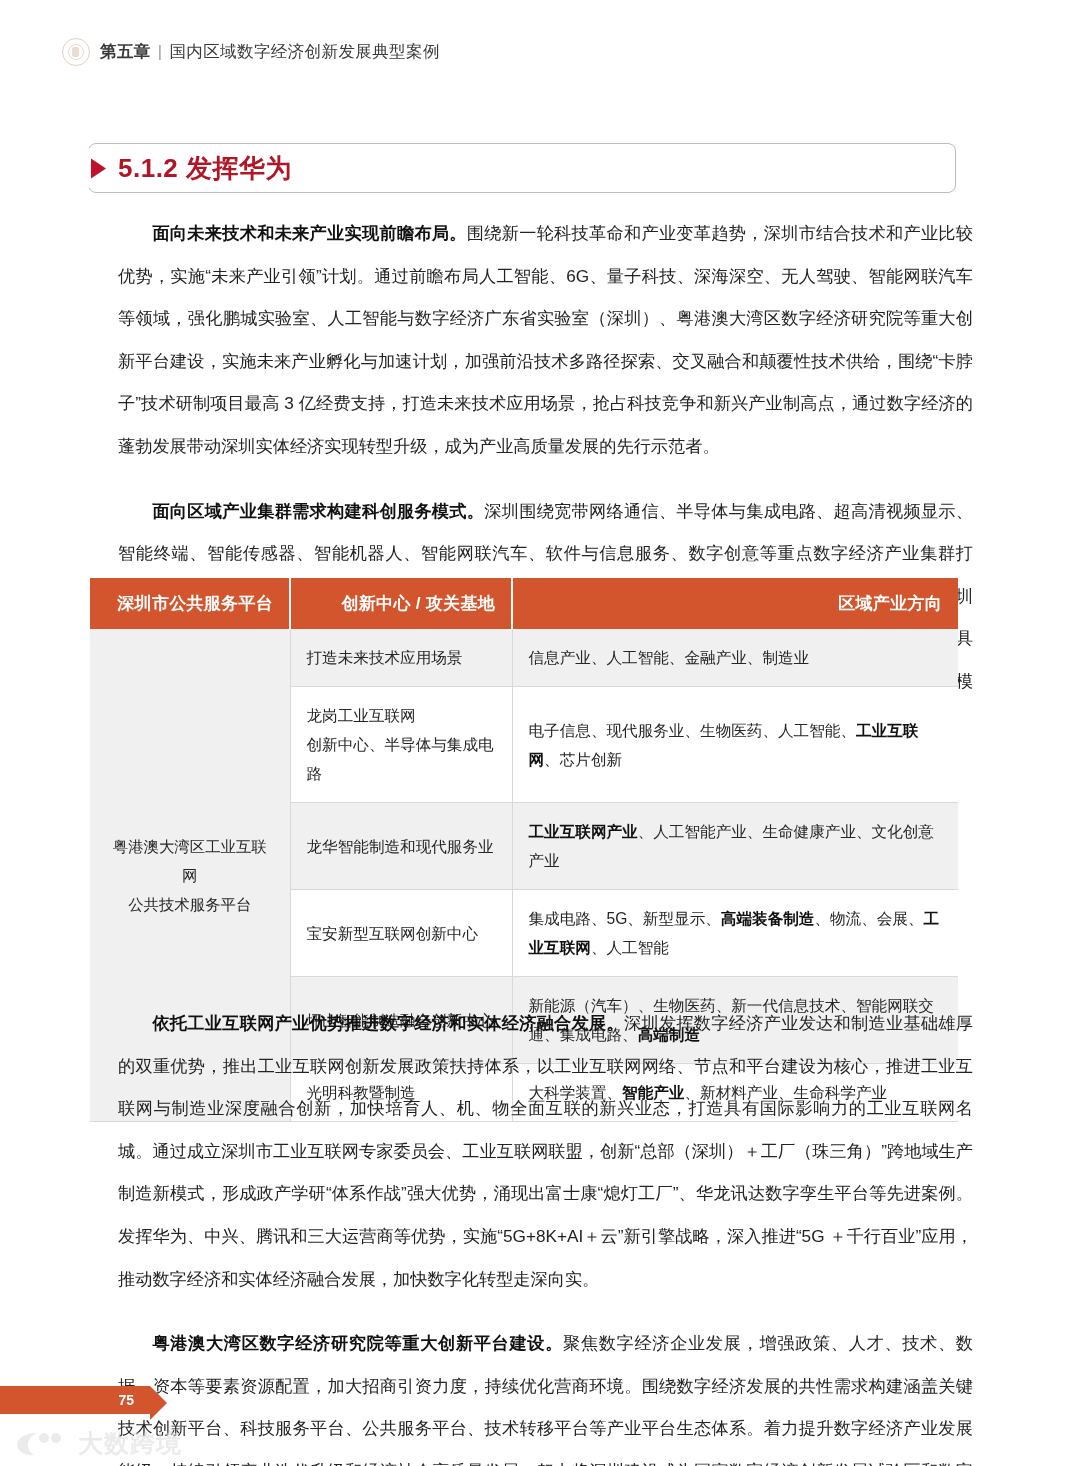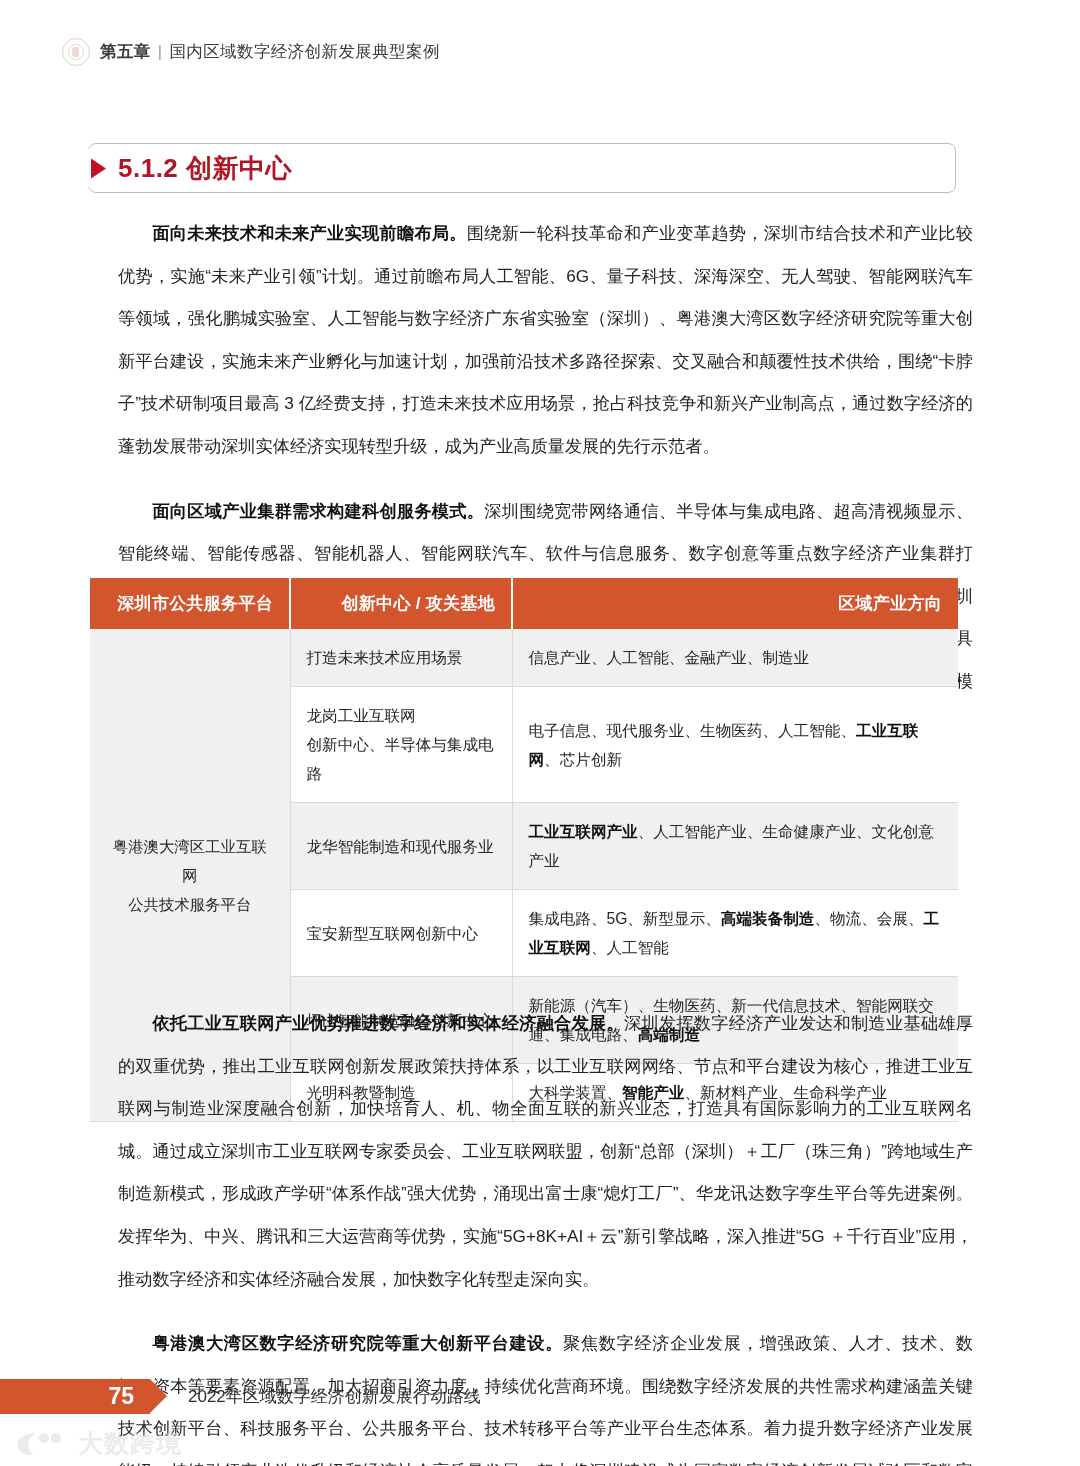--- a/index.html
+++ b/index.html
@@ -163,24 +163,24 @@
   
   .footer {
     position: absolute;
     left: 0;
     bottom: 52px;
     display: flex;
     align-items: center;
   }
   .pgnum {
     width: 150px;
-    height: 35px;
+    height: 28px;
     background: #d2552e;
     color: #ffffff;
-    font-size: 23px;
+    font-size: 14px;
     font-weight: 600;
     display: flex;
     align-items: center;
     justify-content: flex-end;
     padding-right: 16px;
     box-sizing: border-box;
     position: relative;
   }
   .pgnum::after {
     content: "";
@@ -227,21 +227,21 @@
 <div class="runhead">
   <div class="runhead-seal"></div>
   <div class="runhead-text">
     <span class="chap">第五章</span><span class="sep">|</span><span>国内区域数字经济创新发展典型案例</span>
   </div>
 </div>
 
 <div class="headbox">
   <div class="headbox-inner">
     <span class="tri-marker"></span>
-    <span class="head-title">5.1.2 创新中心</span>
+    <span class="head-title">5.1.2 发挥华为</span>
   </div>
 </div>
 
 <div class="content">
   <p class="para"><span class="lead">面向未来技术和未来产业实现前瞻布局。</span><span>围绕新一轮科技革命和产业变革趋势，深圳市结合技术和产业比较优势，实施“未来产业引领”计划。通过前瞻布局人工智能、6G、量子科技、深海深空、无人驾驶、智能网联汽车等领域，强化鹏城实验室、人工智能与数字经济广东省实验室（深圳）、粤港澳大湾区数字经济研究院等重大创新平台建设，实施未来产业孵化与加速计划，加强前沿技术多路径探索、交叉融合和颠覆性技术供给，围绕“卡脖子”技术研制项目最高 3 亿经费支持，打造未来技术应用场景，抢占科技竞争和新兴产业制高点，通过数字经济的蓬勃发展带动深圳实体经济实现转型升级，成为产业高质量发展的先行示范者。</span></p>
   <p class="para"><span class="lead">面向区域产业集群需求构建科创服务模式。</span><span>深圳围绕宽带网络通信、半导体与集成电路、超高清视频显示、智能终端、智能传感器、智能机器人、智能网联汽车、软件与信息服务、数字创意等重点数字经济产业集群打造，加快研究制定产业集群行动计划和配套资金政策，构建公共服务平台＋特色创新中心＋攻关基地，助力深圳制造业产业集群数字化转型。按照“产业公共服务平台＋核心技术攻关基地＋区域特色创新中心”总体架构，形成具备技术创新、产业孵化、公共服务等体系化能力的服务体系，打造面向区域产业集群数字化转型创新服务新模式。</span></p>
 </div>
 
 <div class="tbl-wrap">
   <table class="ptable">
@@ -293,21 +293,20 @@
   </table>
 </div>
 
 <div class="content" id="content-bottom" style="top:1002px;">
   <p class="para"><span class="lead">依托工业互联网产业优势推进数字经济和实体经济融合发展。</span><span>深圳发挥数字经济产业发达和制造业基础雄厚的双重优势，推出工业互联网创新发展政策扶持体系，以工业互联网网络、节点和平台建设为核心，推进工业互联网与制造业深度融合创新，加快培育人、机、物全面互联的新兴业态，打造具有国际影响力的工业互联网名城。通过成立深圳市工业互联网专家委员会、工业互联网联盟，创新“总部（深圳）＋工厂（珠三角）”跨地域生产制造新模式，形成政产学研“体系作战”强大优势，涌现出富士康“熄灯工厂”、华龙讯达数字孪生平台等先进案例。发挥华为、中兴、腾讯和三大运营商等优势，实施“5G+8K+AI＋云”新引擎战略，深入推进“5G ＋千行百业”应用，推动数字经济和实体经济融合发展，加快数字化转型走深向实。</span></p>
   <p class="para"><span class="lead">粤港澳大湾区数字经济研究院等重大创新平台建设。</span><span>聚焦数字经济企业发展，增强政策、人才、技术、数据、资本等要素资源配置，加大招商引资力度，持续优化营商环境。围绕数字经济发展的共性需求构建涵盖关键技术创新平台、科技服务平台、公共服务平台、技术转移平台等产业平台生态体系。着力提升数字经济产业发展能级，持续引领产业迭代升级和经济社会高质量发展，努力将深圳建设成为国家数字经济创新发展试验区和数字经济产业发展高地。</span></p>
 </div>
 
 <div class="footer">
   <div class="pgnum">75</div>
-  <div class="foot-title">2022年区域数字经济创新发展行动路线</div>
 </div>
 
 <div class="watermark">
   <div class="wm-mark">
     <svg width="58" height="30" viewBox="0 0 58 30" aria-hidden="true">
       <path d="M22 4 C10 4 3 10 3 16 C3 22 10 27 20 26 C16 23 14 20 14 16 C14 11 17 7 22 4 Z" fill="#dcdcdc"></path>
       <circle cx="30" cy="9" r="5" fill="#dcdcdc"></circle>
       <circle cx="42" cy="9" r="5" fill="#dcdcdc"></circle>
     </svg>
   </div>

